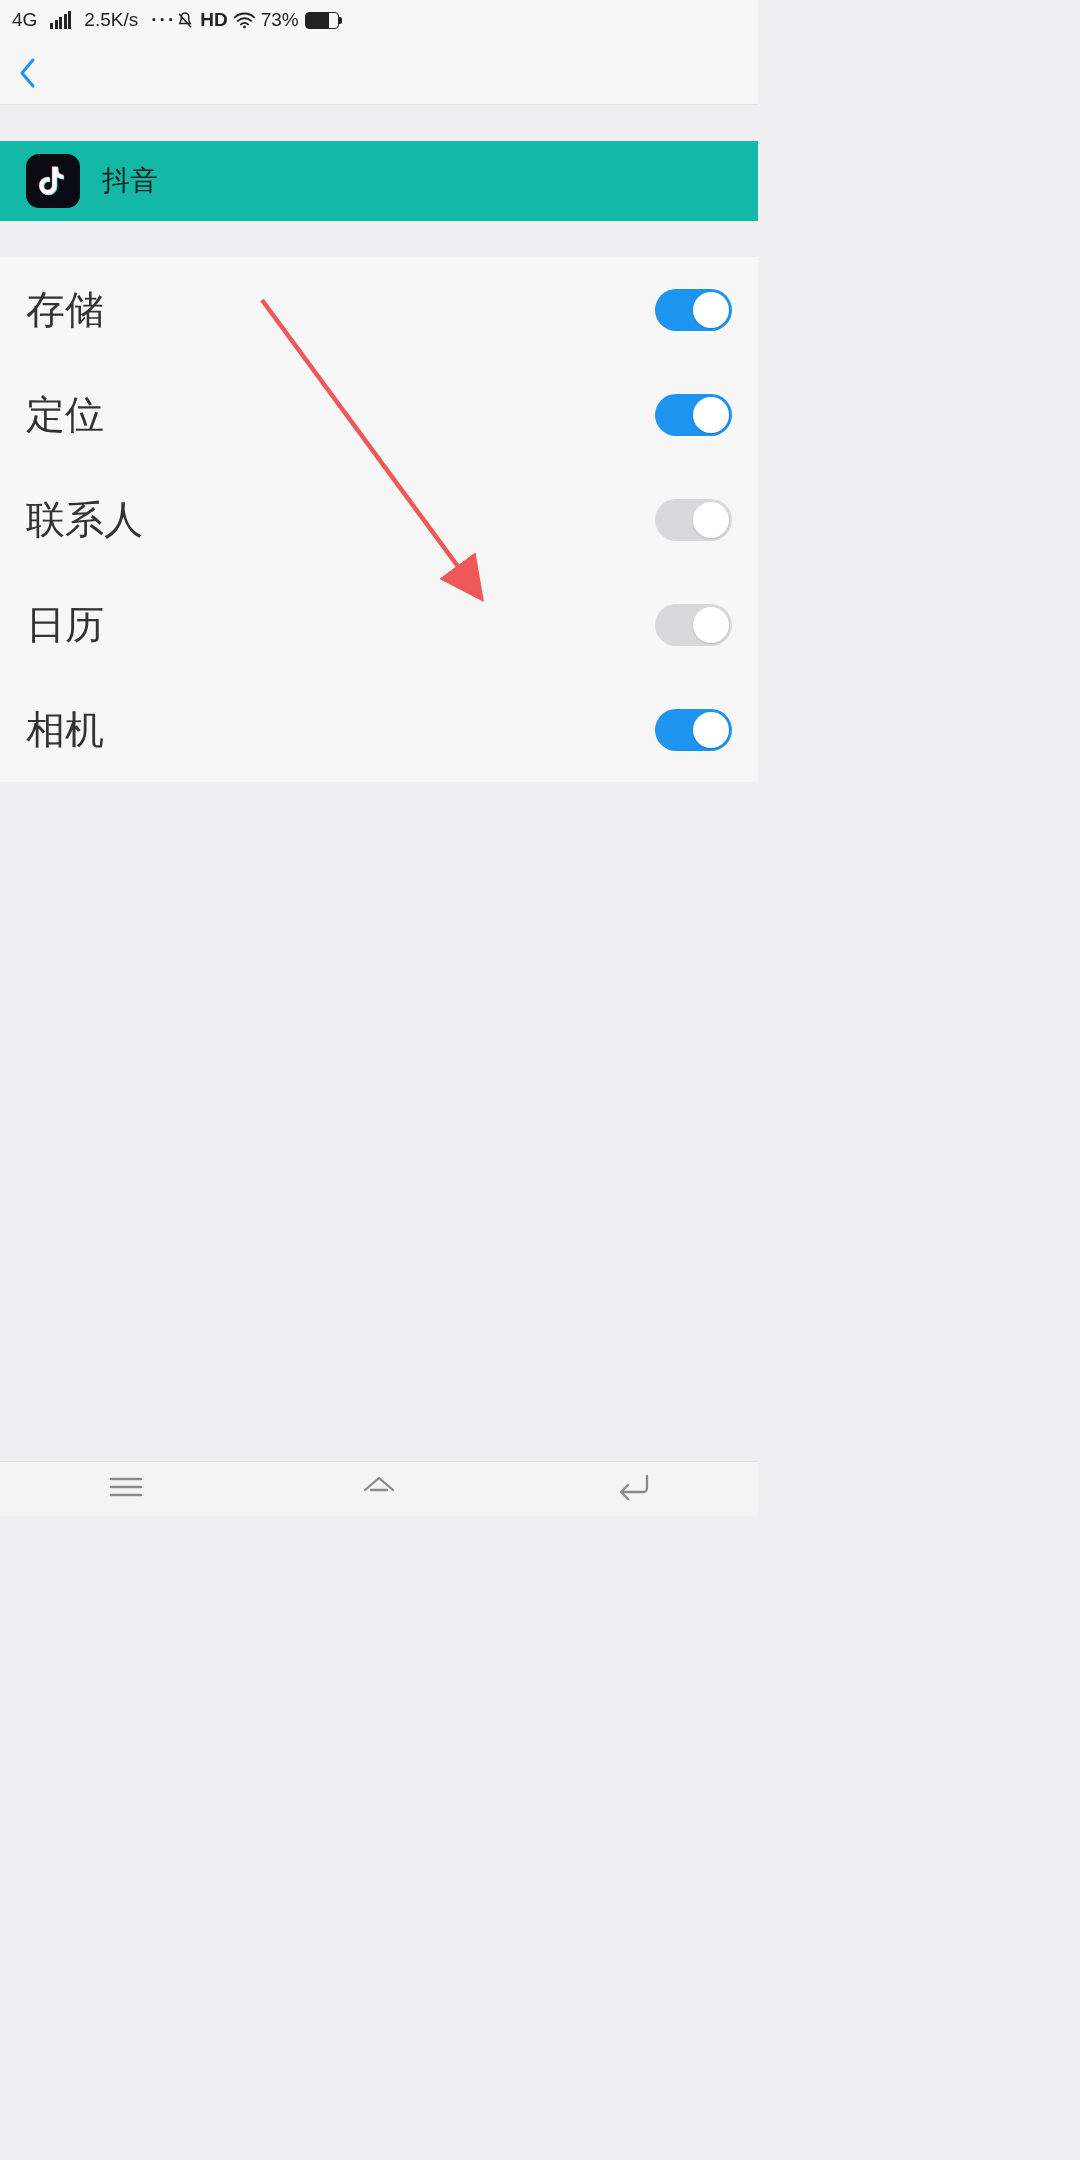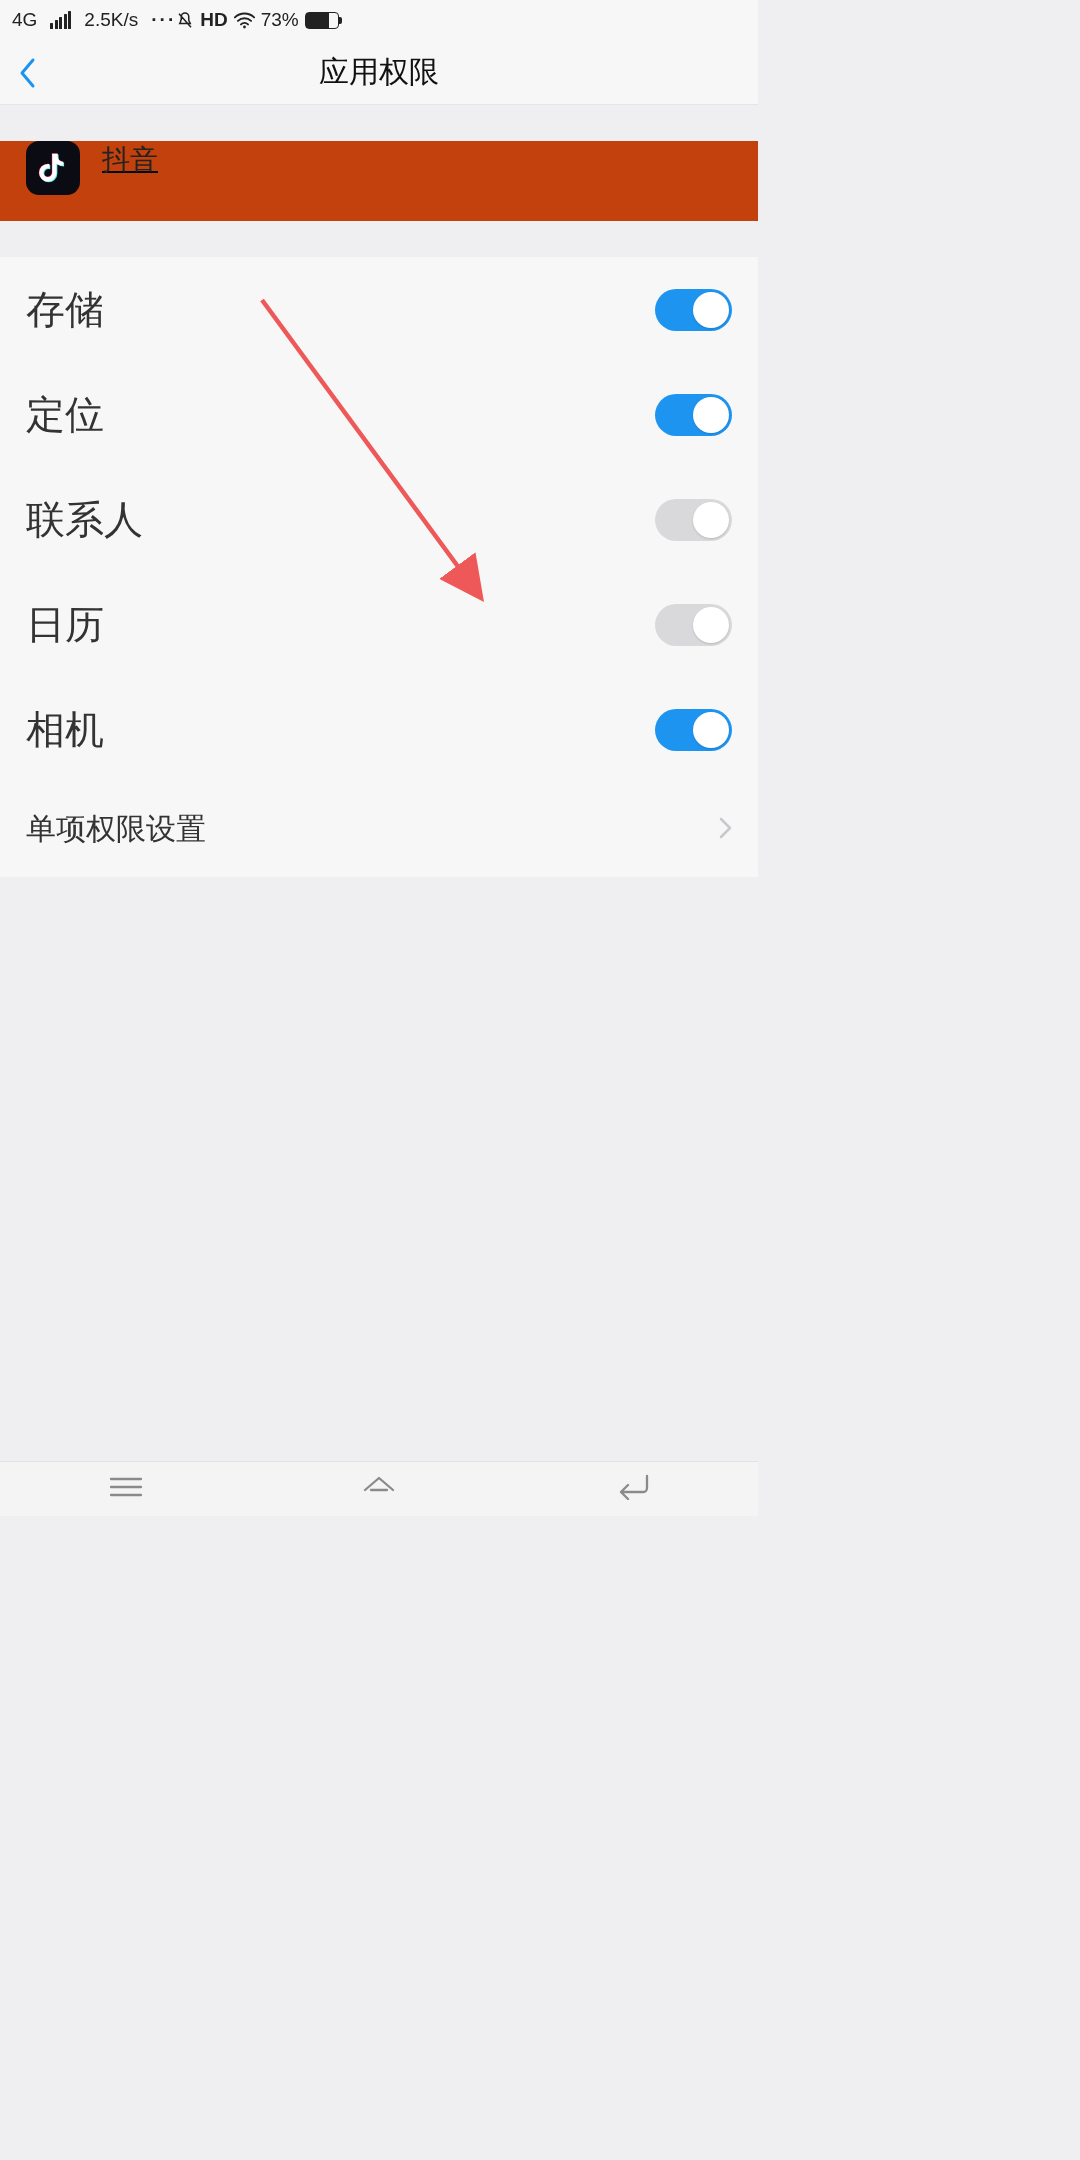--- a/index.html
+++ b/index.html
@@ -36,26 +36,26 @@
       background: #f7f7f7;
       display: flex;
       align-items: center;
       position: relative;
       border-bottom: 0.5px solid #e5e5e5;
     }
     .back-btn { position: absolute; left: 18px; top: 16px; cursor: pointer; }
     .header-title { flex:1; text-align:center; font-size: 30px; font-weight: 500; color: #111; }
     .section-gap { height: 36px; background: #efeff1; }
     .app-row {
-      background: #c2410c;
+      background: #14b8a6;
       height: 80px;
       display: flex;
+      align-items: center;
       padding: 0 26px;
       gap: 22px;
-      text-decoration: underline;
     }
     .app-icon {
       width: 54px; height: 54px; background: #0b0b14; border-radius: 13px;
       display: flex; align-items: center; justify-content: center; position: relative;
     }
     .app-name { font-size: 28px; color: #222; }
     .perm-list { background: #f7f7f7; }
     .perm-row {
       height: 105px;
       display: flex; align-items: center; justify-content: space-between;
@@ -134,21 +134,20 @@
       </span>
   </div>
 </div>
 
 <div class="header">
   <span class="back-btn">
     <svg width="19" height="34" viewBox="0 0 19 34">
         <path d="M15 4L4 17l11 13" fill="none" stroke="#1a94f1" stroke-width="3" stroke-linecap="round" stroke-linejoin="round"></path>
       </svg>
   </span>
-  <div class="header-title">应用权限</div>
 </div>
 
 <div class="section-gap"></div>
 
 <div class="app-row">
   <div class="app-icon">
     <svg width="38" height="38" viewBox="0 0 48 48">
       <path d="M31 7v3c0 4 3 7 7 7v5c-3.2 0-6-.9-8.5-2.5V31a11 11 0 11-11-11c.7 0 1.4.1 2 .2v5.5a5.4 5.4 0 00-2-.4 5.5 5.5 0 105.5 5.5V7h7z" fill="#44f1e6"></path>
       <path d="M29.5 5.5v3c0 4 3 7 7 7v5c-3.2 0-6-.9-8.5-2.5V29.5a11 11 0 11-11-11c.7 0 1.4.1 2 .2v5.5a5.4 5.4 0 00-2-.4 5.5 5.5 0 105.5 5.5V5.5h7z" fill="#e7305f"></path>
       <path d="M30 6v3c0 4 3 7 7 7v5c-3.2 0-6-.9-8.5-2.5V30a11 11 0 11-11-11c.7 0 1.4.1 2 .2v5.5a5.4 5.4 0 00-2-.4 5.5 5.5 0 105.5 5.5V6h7z" fill="#fff"></path>
@@ -182,26 +181,20 @@
       <div class="perm-label">日历</div>
       <div class="toggle off">
         <div class="knob"></div>
       </div>
     </div>
     <div class="perm-row" style="position: relative;">
       <div class="perm-label">相机</div>
       <div class="toggle on">
         <div class="knob"></div>
       </div>
-    </div>
-    <div class="nav-row">
-      <div class="nav-label">单项权限设置</div>
-      <span class="chevron"><svg width="13" height="22" viewBox="0 0 13 22">
-          <path d="M2 2l9 9-9 9" fill="none" stroke="#c8c8cd" stroke-width="2.5" stroke-linecap="round" stroke-linejoin="round"></path>
-        </svg></span>
     </div>
   </div>
 
 <svg class="arrow-annot" style="left:258px; top:296px;" width="230" height="310">
   <defs>
       <marker id="ah" markerWidth="10" markerHeight="10" refX="7" refY="5" orient="auto">
         <path d="M0,0 L10,5 L0,10 z" fill="#ee5858"></path>
       </marker>
     </defs>
   <line x1="4" y1="4" x2="218" y2="295" stroke="#ee5858" stroke-width="4.5" marker-end="url(#ah)"></line>

